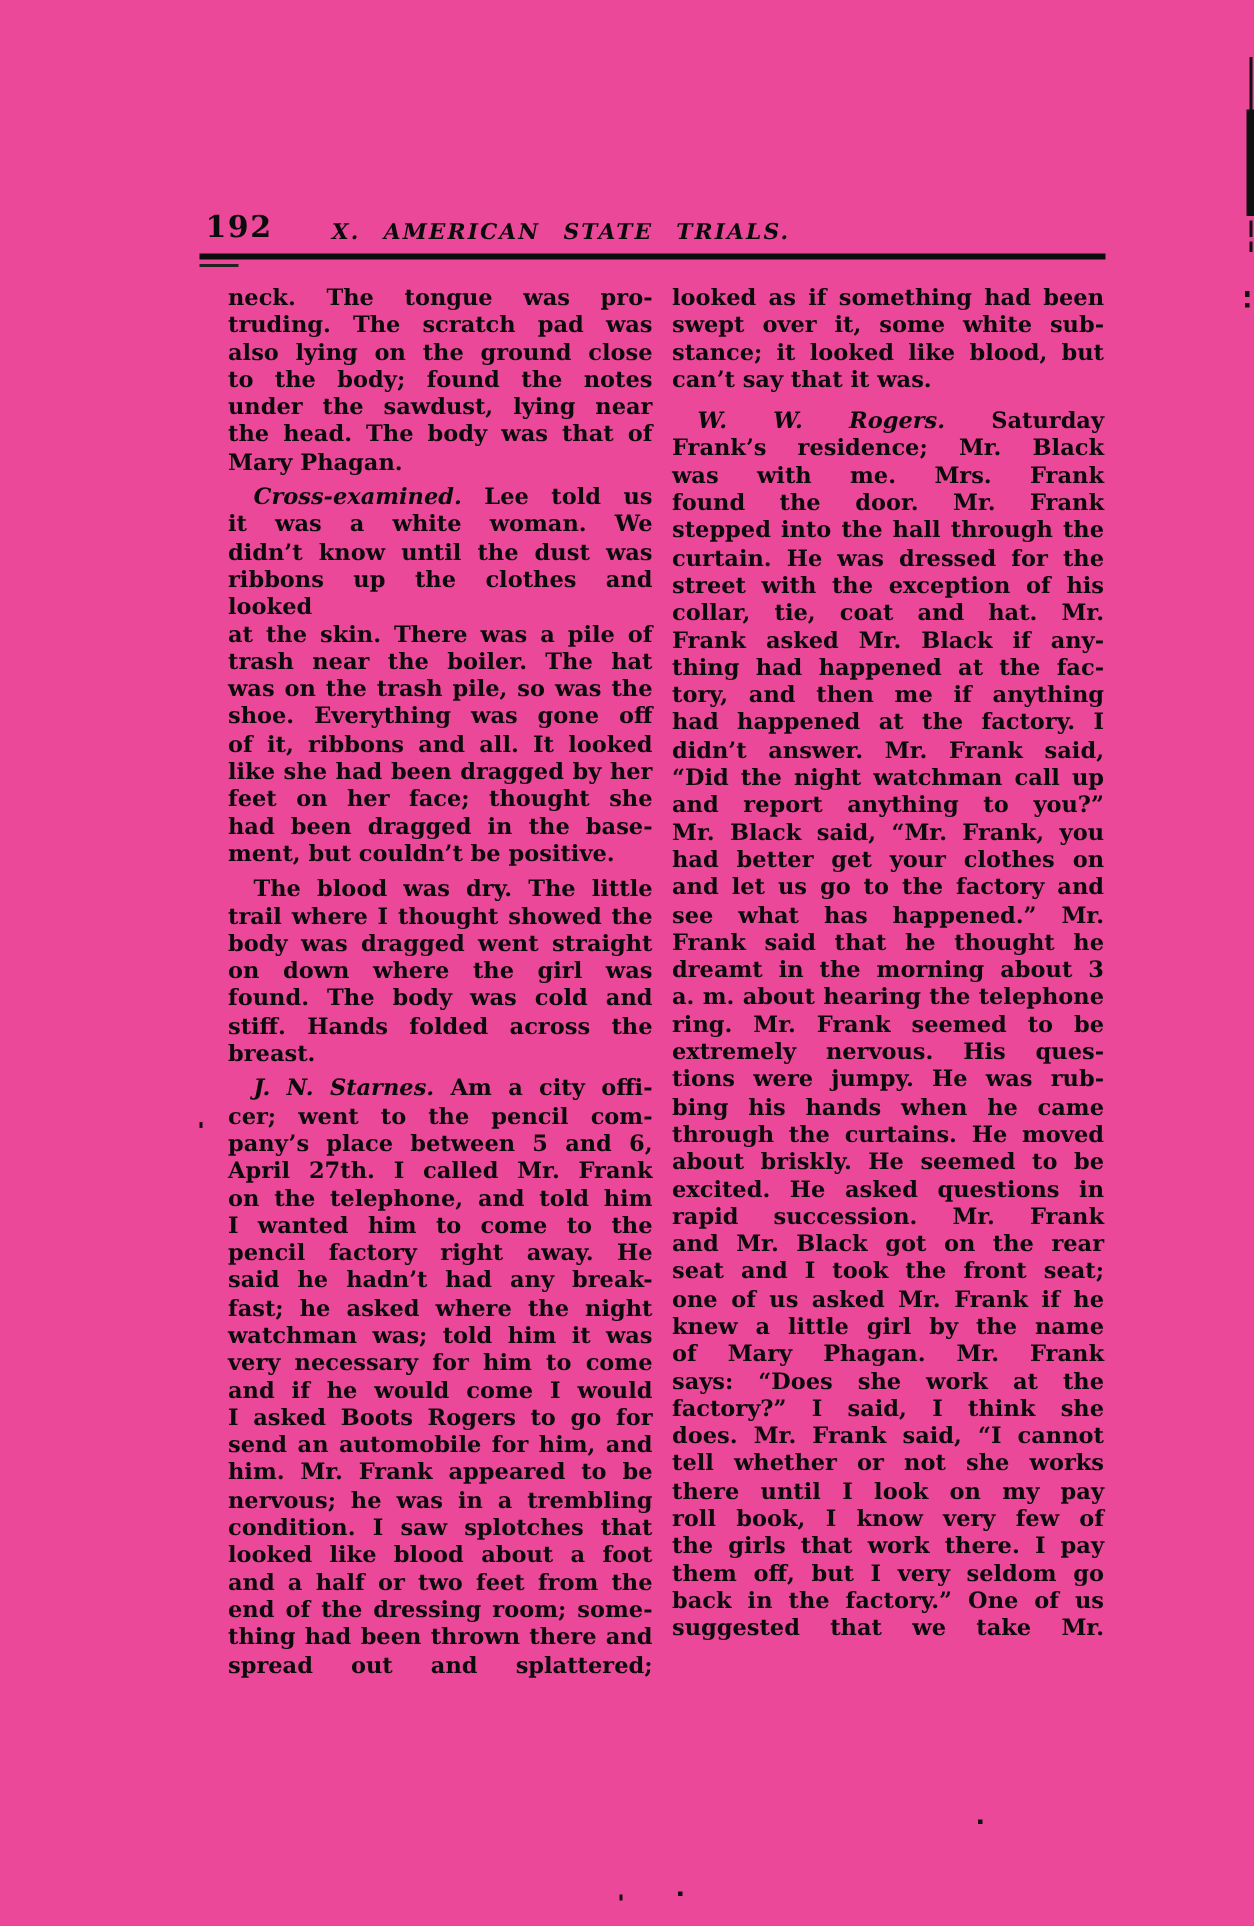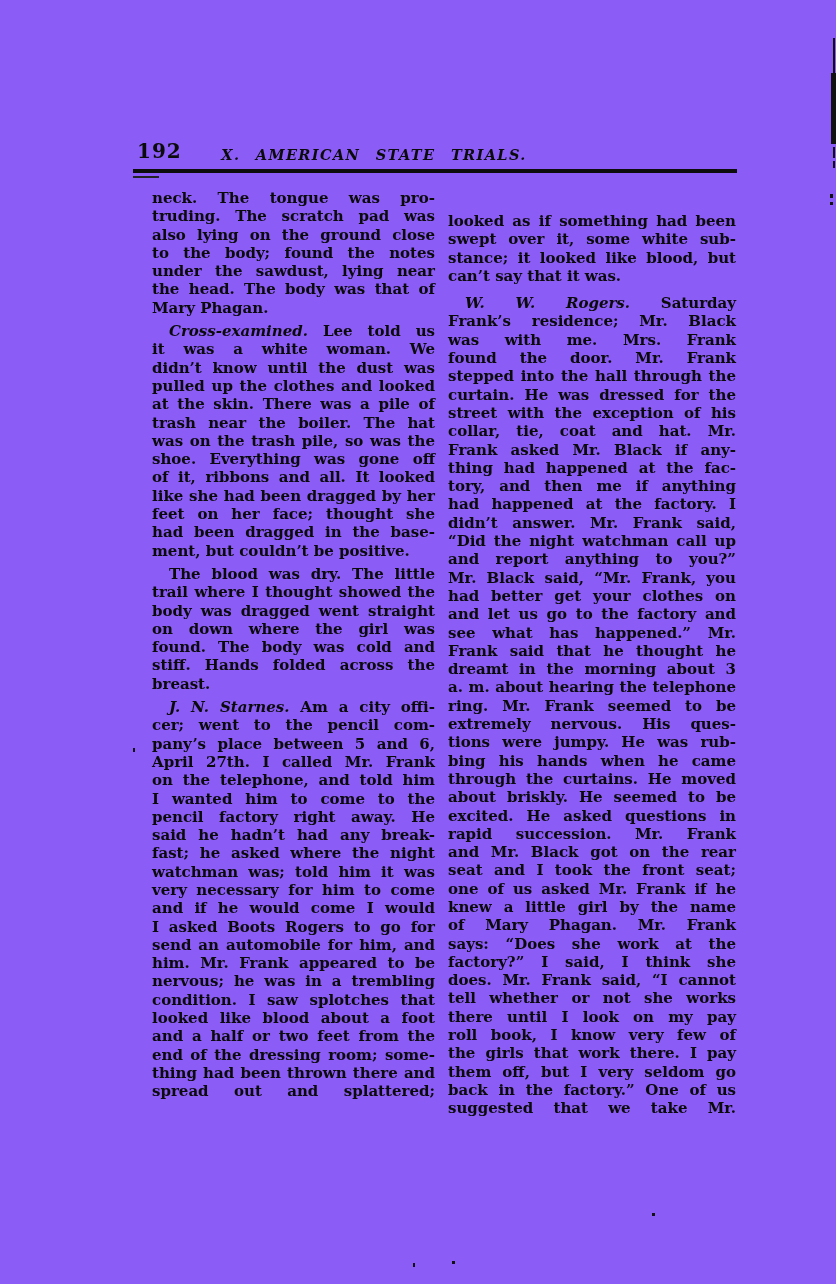--- a/index.html
+++ b/index.html
@@ -1,30 +1,30 @@
 <!DOCTYPE html>
 <html><head>
 <meta charset="utf-8">
 <style>
   html,body { margin:0; padding:0; }
   body { width:836px; height:1284px; background:#ffffff; position:relative;
          font-family:"DejaVu Serif", serif; color:#0b0b0b; }
-  .page { position:absolute; inset:0; background:#8b5cf6; overflow:hidden; }
+  .page { position:absolute; inset:0; background:#ec4899; overflow:hidden; }
 
   .pagenum { position:absolute; left:137px; top:139px; font-size:20px; font-weight:bold;
              letter-spacing:1px; }
   .runhead { position:absolute; left:374px; top:146px; transform:translateX(-50%);
              white-space:nowrap; font-weight:bold; font-style:italic; font-size:14.5px;
              letter-spacing:1.4px; word-spacing:9px;text-align:right; }
   .rule    { position:absolute; left:133px; top:169px; width:604px; height:4px; background:#0d0d0d; }
   .rule-frag { position:absolute; left:133px; top:176px; width:26px; height:2px; background:#222; }
 
   .col { position:absolute; top:189px; font-size:15px; font-weight:bold; line-height:18.3px; }
   .col-left  { left:152px; width:283px; }
-  .col-right { left:448px; width:288px;margin-top:23px; }
+  .col-right { left:448px; width:288px; }
 
   .para { margin:0; }
   .col-left  .para + .para { margin-top:5px; }
   .col-right .para + .para { margin-top:9px; }
   .para.indent .line:first-child { text-indent:17px; }
 
   .line { text-align:justify; text-align-last:justify; }
   .line.no-just { text-align-last:left; }
   .line i { font-style:italic; }
 
@@ -47,21 +47,21 @@
         <div class="line">also lying on the ground close</div>
         <div class="line">to the body; found the notes</div>
         <div class="line">under the sawdust, lying near</div>
         <div class="line">the head. The body was that of</div>
         <div class="line no-just">Mary Phagan.</div>
       </div>
       <div class="para indent">
         <div class="line"><i>Cross-examined.</i> Lee told us</div>
         <div class="line">it was a white woman. We</div>
         <div class="line">didn’t know until the dust was</div>
-        <div class="line">pulled up the clothes and looked</div>
+        <div class="line">ribbons up the clothes and looked</div>
         <div class="line">at the skin. There was a pile of</div>
         <div class="line">trash near the boiler. The hat</div>
         <div class="line">was on the trash pile, so was the</div>
         <div class="line">shoe. Everything was gone off</div>
         <div class="line">of it, ribbons and all. It looked</div>
         <div class="line">like she had been dragged by her</div>
         <div class="line">feet on her face; thought she</div>
         <div class="line">had been dragged in the base-</div>
         <div class="line no-just">ment, but couldn’t be positive.</div>
       </div>

